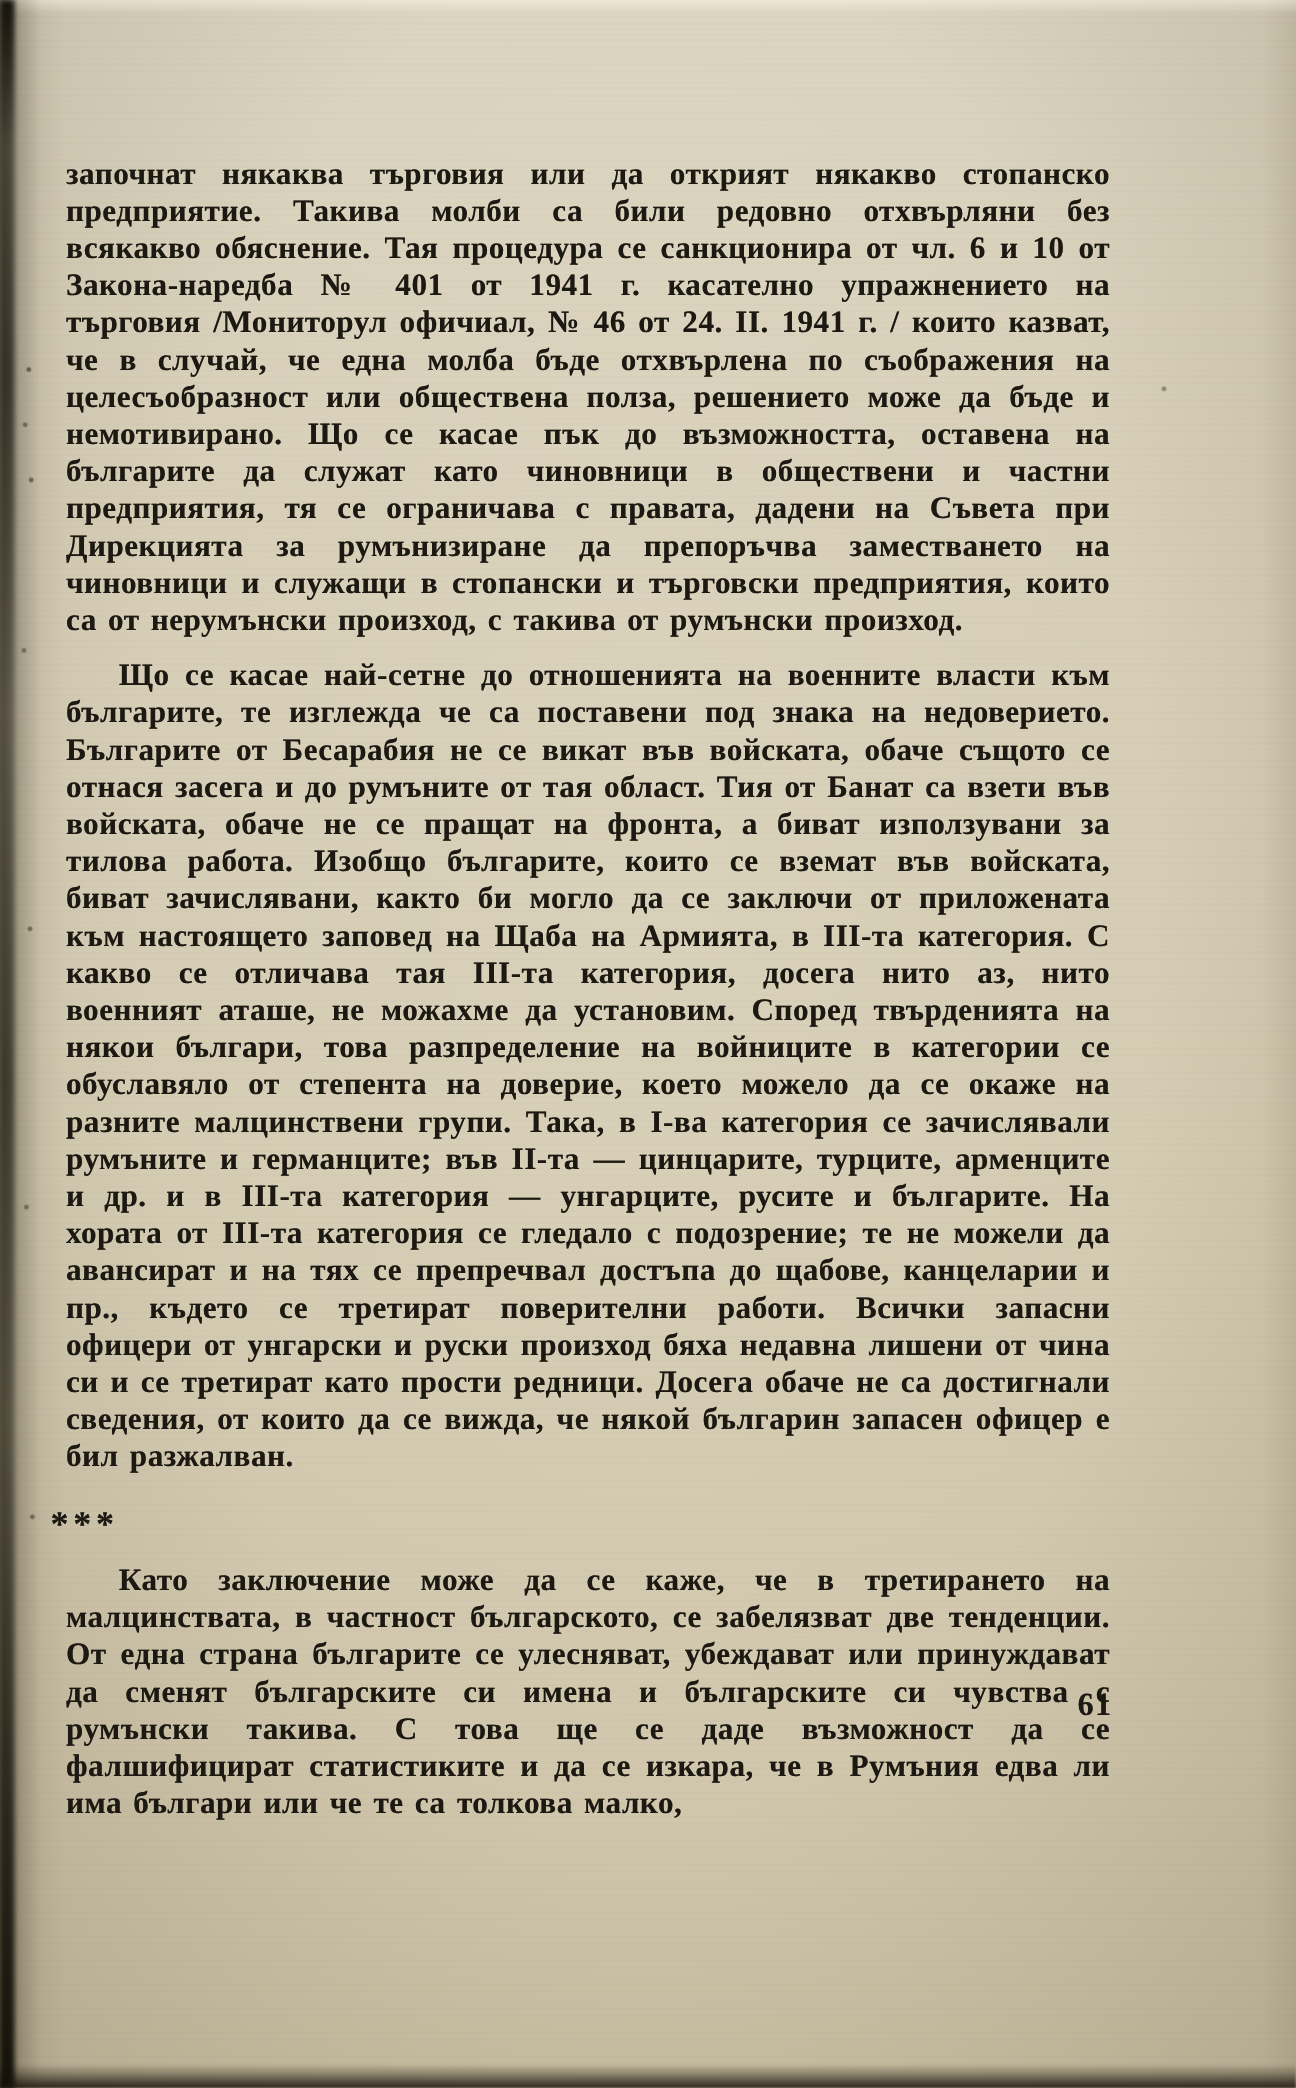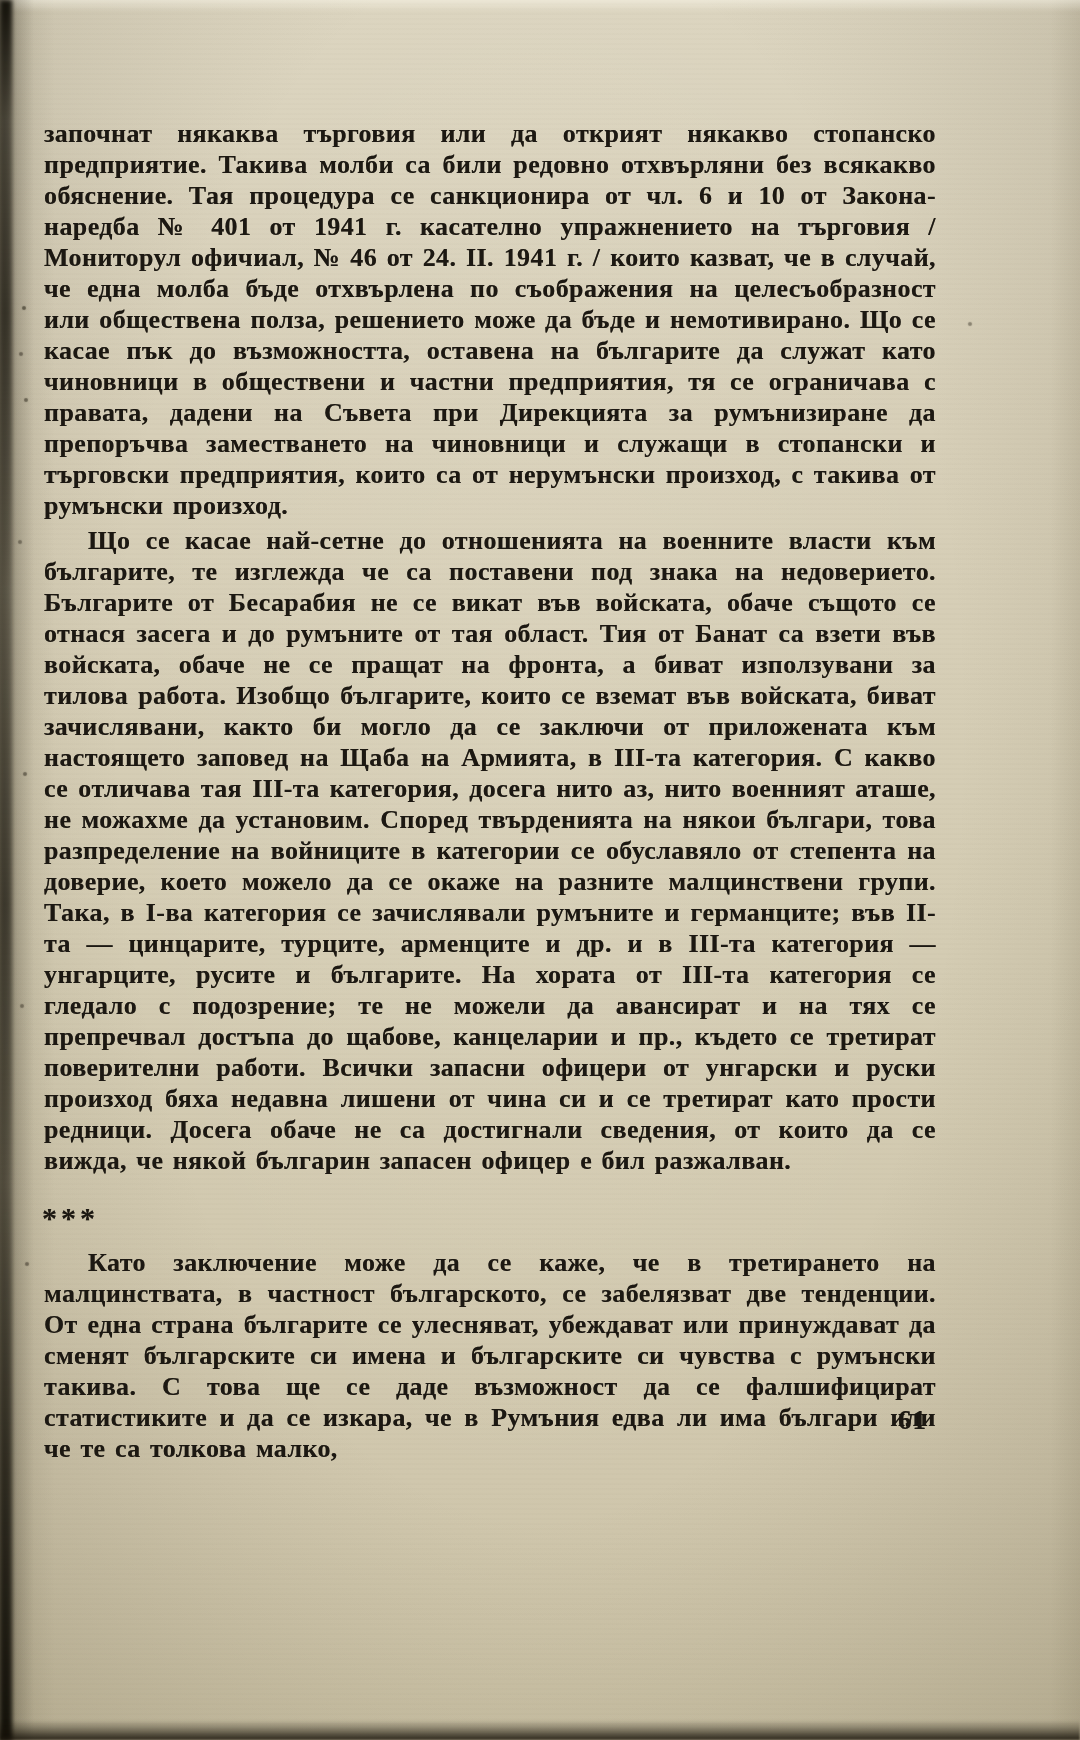--- a/index.html
+++ b/index.html
@@ -79,21 +79,21 @@
     width: 900px;
     font-size: 26px;
     font-weight: bold;
     line-height: 31px;
     text-align: justify;
     letter-spacing: 0.4px;
     word-spacing: 2.5px;
     text-shadow: 0 0 0.5px rgba(25,20,12,0.55);
   }
   .para {
-    margin: 4px;
+    margin: 15px;
     padding: 0;
   }
   .para.indent {
     text-indent: 44px;
     font-family: Liberation Serif, serif;
   }
   .separator {
     margin: 26px 0 14px 2px;
     text-align: left;
     letter-spacing: 4px;

